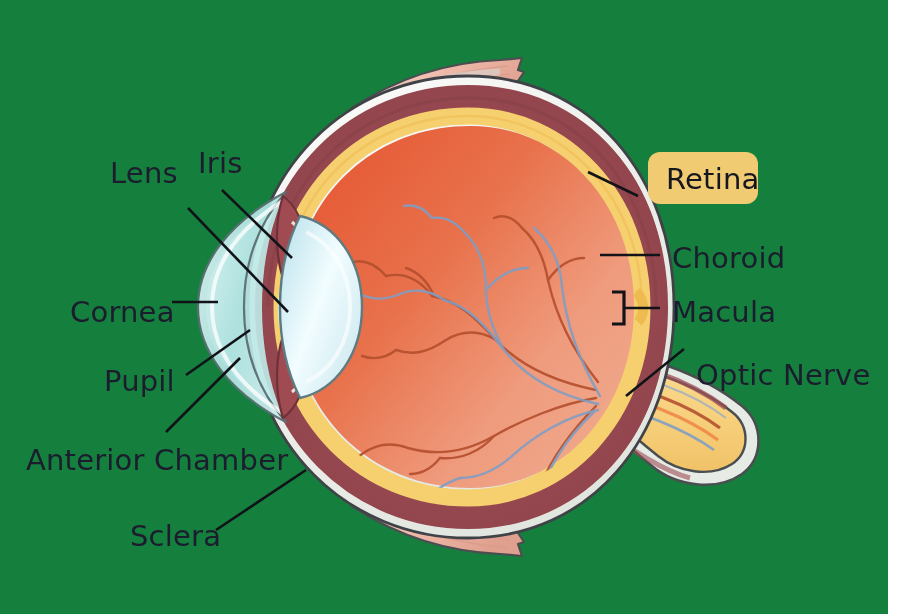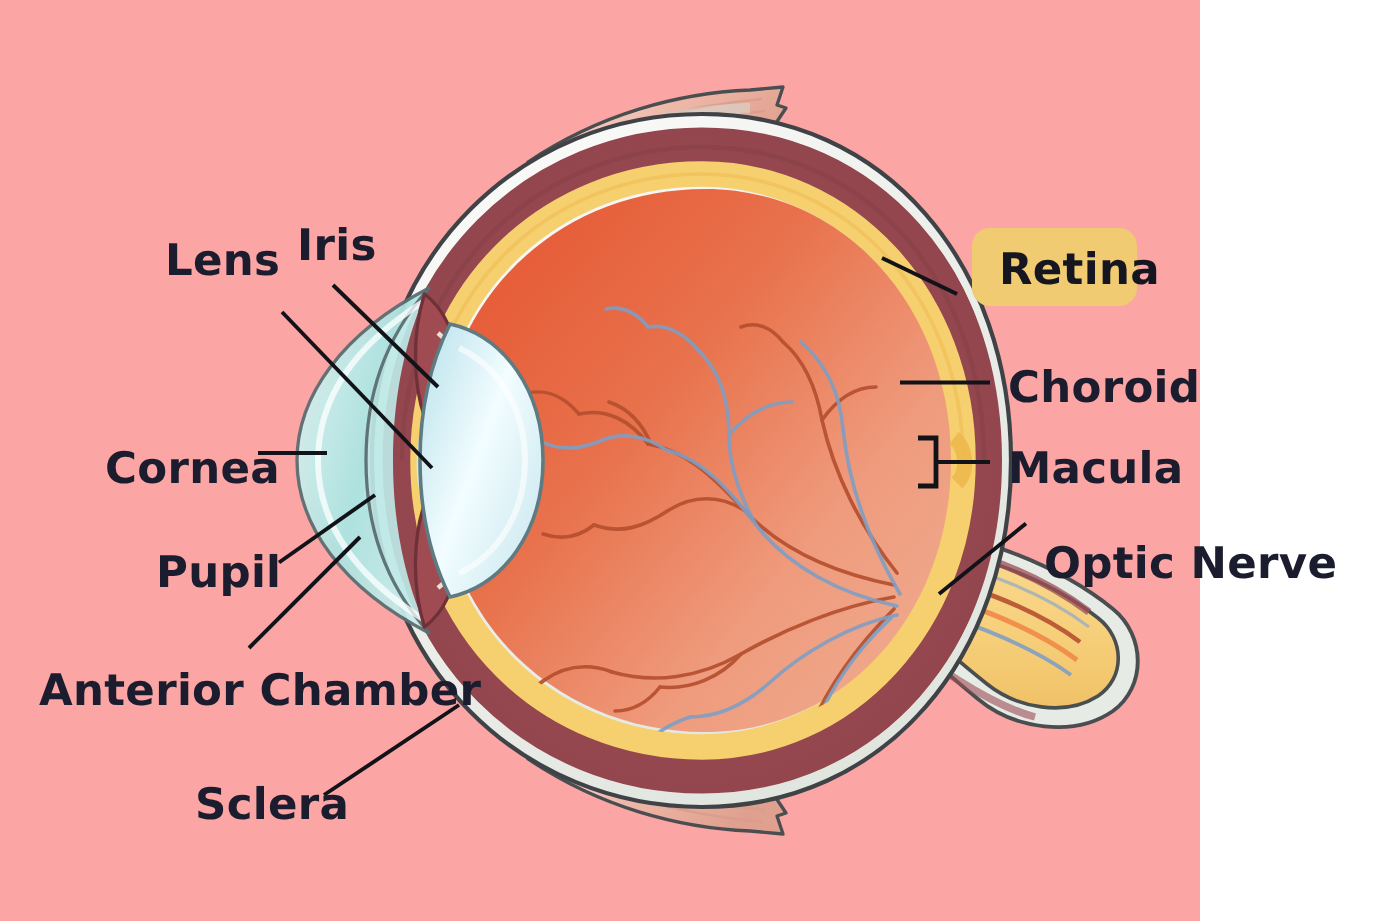--- a/index.html
+++ b/index.html
@@ -9,24 +9,23 @@
     background: #ffffff;
   }
   body {
     width: 920px;
     height: 614px;
     overflow: hidden;
     font-family: "DejaVu Sans", "Liberation Sans", sans-serif;
   }
   #diagram-root {
     position: relative;
-    width: 800px;
+    width: 888px;
     height: 614px;
-    background: #fca5a5;
-    font-weight: bold;
+    background: #15803d;
   }
   svg.diagram {
     display: block;
     width: 920px;
     height: 614px;
   }
   .label-text {
     font-family: "DejaVu Sans", "Liberation Sans", sans-serif;
     font-size: 29px;
     fill: #1b1d2e;

